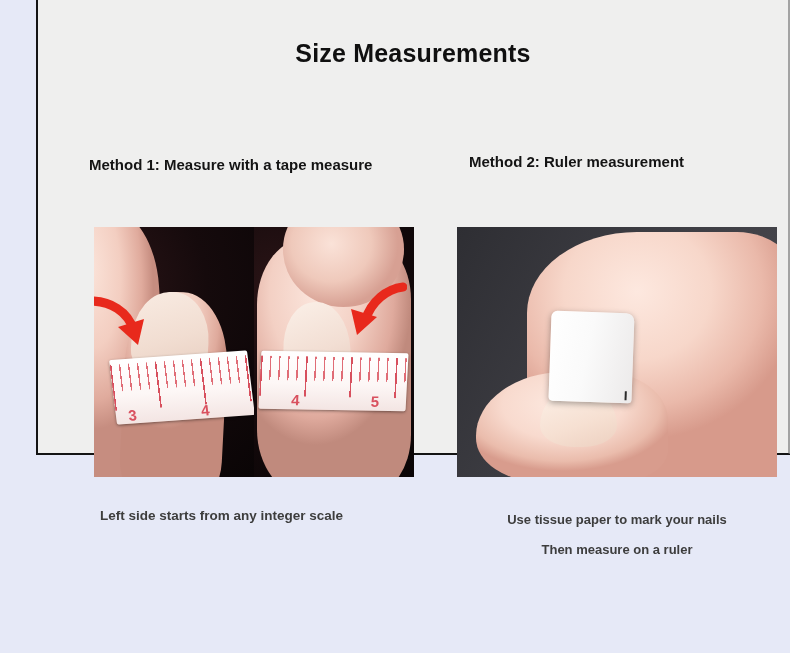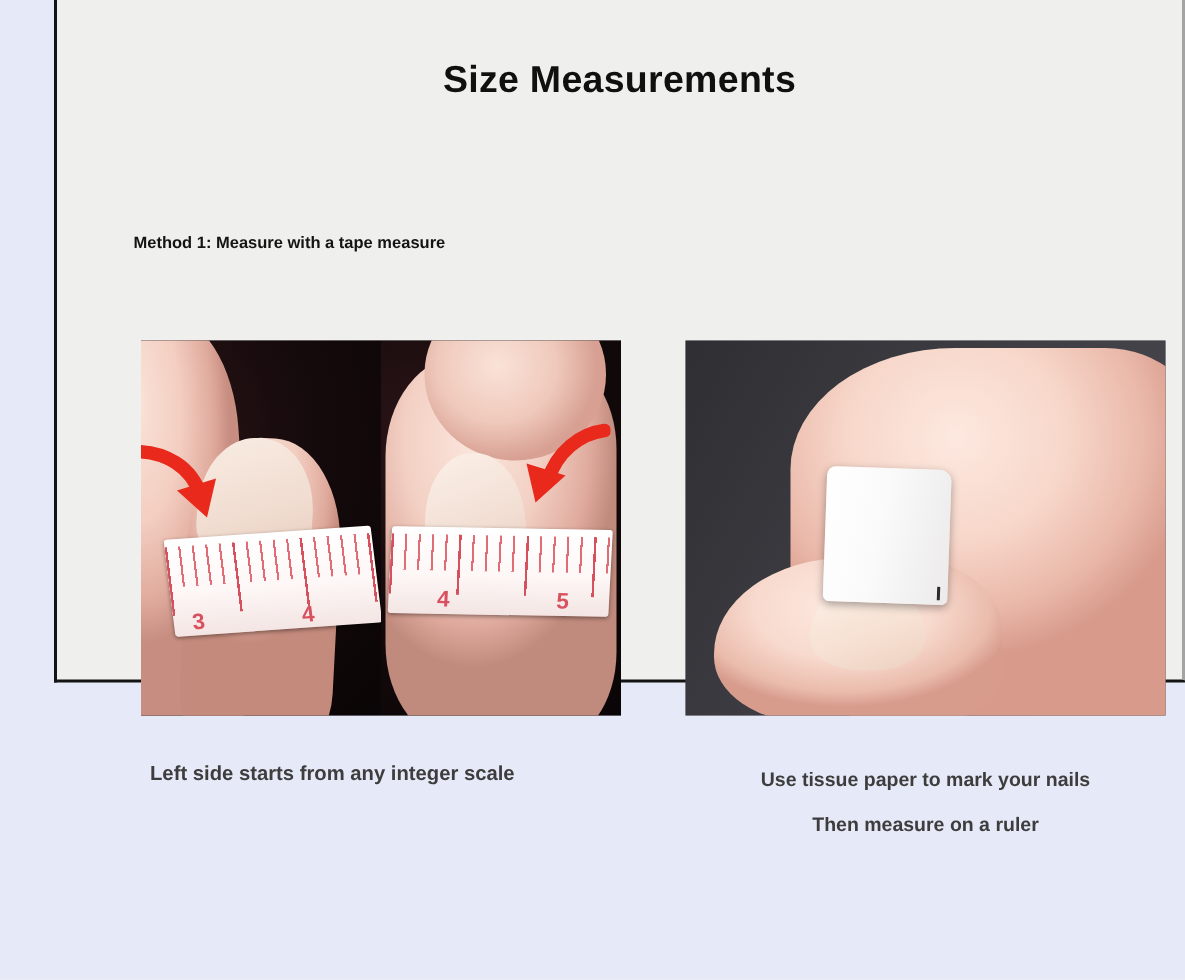--- a/index.html
+++ b/index.html
@@ -43,21 +43,21 @@
     top: 39px;
     text-align: center;
     font-size: 25px;
     font-weight: bold;
     color: #101010;
     letter-spacing: .2px;
   }
 
   .method-heading {
     position: absolute;
-    font-size: 11px;
+    font-size: 15px;
     font-weight: bold;
     color: #141414;
     white-space: nowrap;
   }
   #method1-heading { left: 51px;  top: 156px; }
   #method2-heading { left: 431px; top: 153px; }
 
   
   .photo {
     position: absolute;
@@ -284,20 +284,21 @@
 <body>
 
 <div id="page">
 
   <div id="content-panel">
 
     <div id="page-title">Size Measurements</div>
 
     <div class="method-heading" id="method1-heading">Method 1: Measure with a tape measure</div>
 
+    <div class="method-heading" id="method2-heading">Method 2: Ruler measurement</div>
 
     <div class="photo" id="photo-method1">
 
       <div id="photo-method1-left">
         <div class="dark-bg"></div>
         <div class="skin" id="m1l-finger-back"></div>
         <div class="skin" id="m1l-finger-front"></div>
         <div id="m1l-nail"></div>
 
         <div class="tape" id="m1l-tape">

